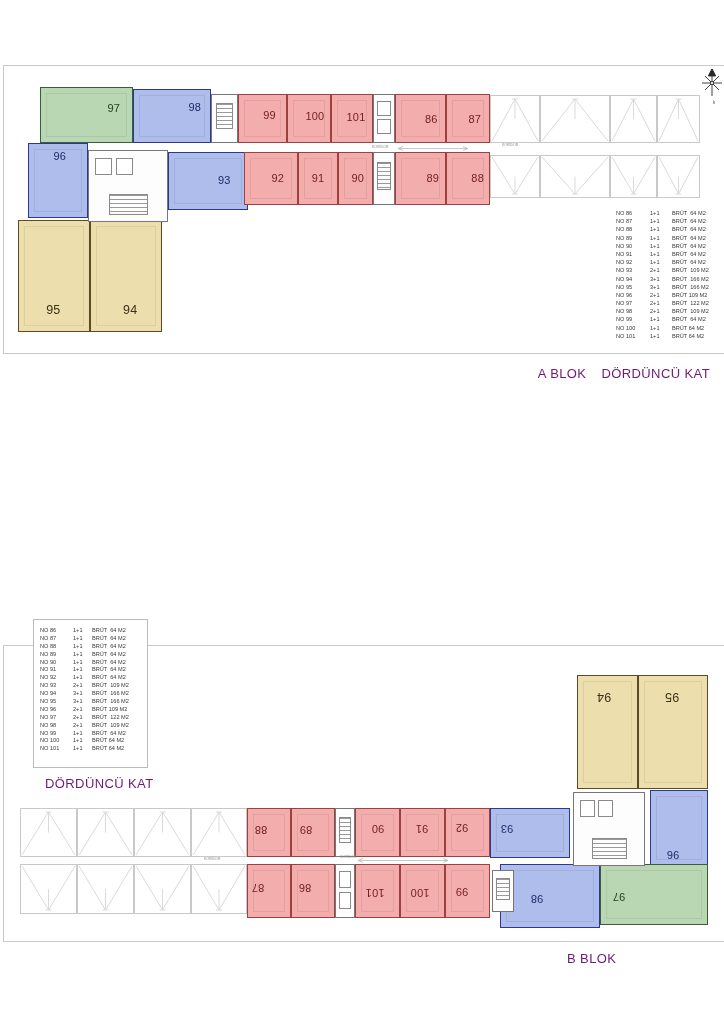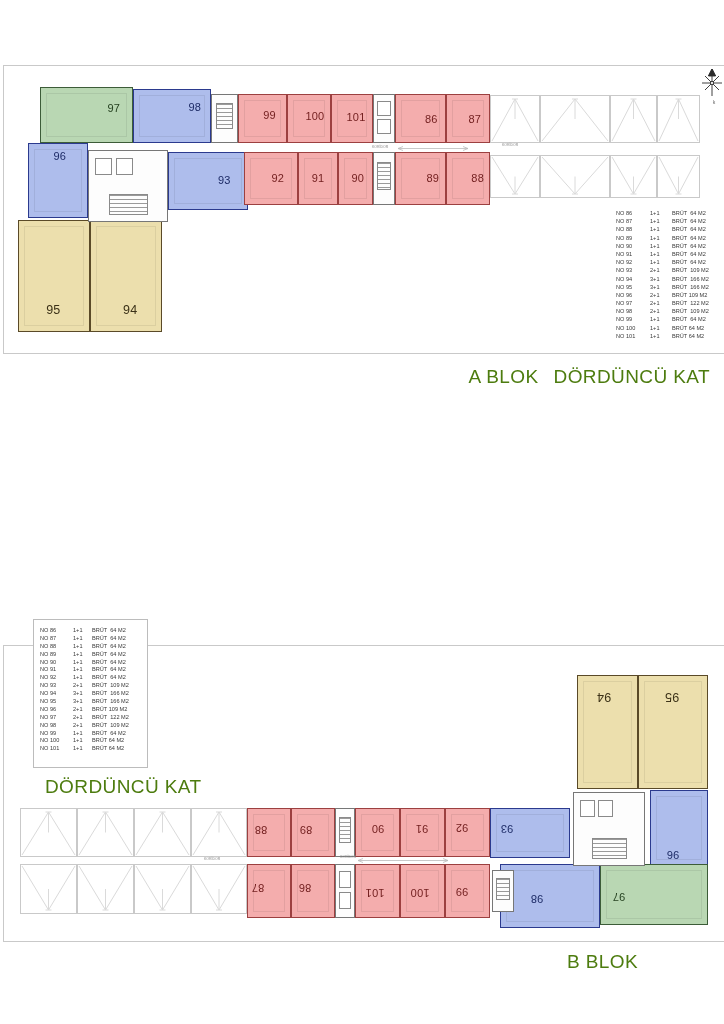--- a/index.html
+++ b/index.html
@@ -18,21 +18,21 @@
   .stairhatch{position:absolute;background:repeating-linear-gradient(180deg,#9a9a9a 0 1px,transparent 1px 4px);border:1px solid #8a8a8a;box-sizing:border-box;}
   .lift{position:absolute;border:1px solid #8a8a8a;background:#fff;box-sizing:border-box;}
   .corridor-label{position:absolute;font-size:3.5px;color:#8a8a8a;white-space:nowrap;transform-origin:left top;}
   .cbar{position:absolute;height:5px;}
   .cbar svg{display:block;width:100%;height:100%;}
   .legend{position:absolute;color:#3a3a3a;}
   .legend .lrow{display:grid;white-space:pre;}
   .legend-a .lrow{grid-template-columns:34px 22px 60px;height:8.2px;font-size:5.6px;line-height:8.2px;}
   .legend-b .lrow{grid-template-columns:33px 19px 58px;height:7.9px;font-size:5.6px;line-height:7.9px;}
   .legend-box{position:absolute;left:33px;top:619px;width:115px;height:149px;background:#fff;border:1px solid #bcbcbc;box-sizing:border-box;}
-  .caption{position:absolute;color:#4d7c0f;font-size:19px;letter-spacing:0.4px;white-space:nowrap;justify-content:center;}
+  .caption{position:absolute;color:#701a75;font-size:13px;letter-spacing:0.4px;white-space:nowrap;justify-content:center;}
   .caption-a{top:366px;right:14px;display:flex;gap:15px;}
 </style>
 </head>
 <body>
 
 <div class="panel" style="left:3px;top:65px;width:720px;height:287px;"></div>
 
 <svg class="abs" style="left:700px;top:68px;" width="24" height="38" viewBox="0 0 24 38">
   <g stroke="#2a2a2a" stroke-width="0.9" fill="none">
     <line x1="12" y1="28" x2="12" y2="4"></line>

